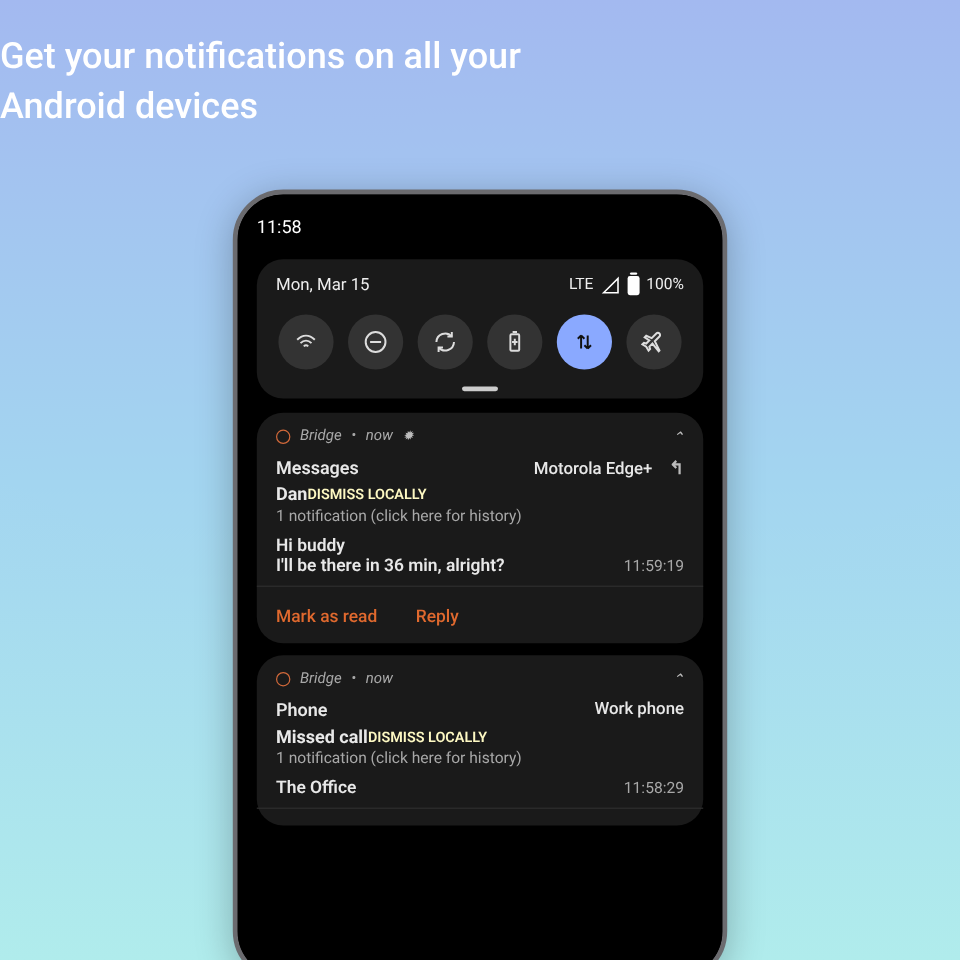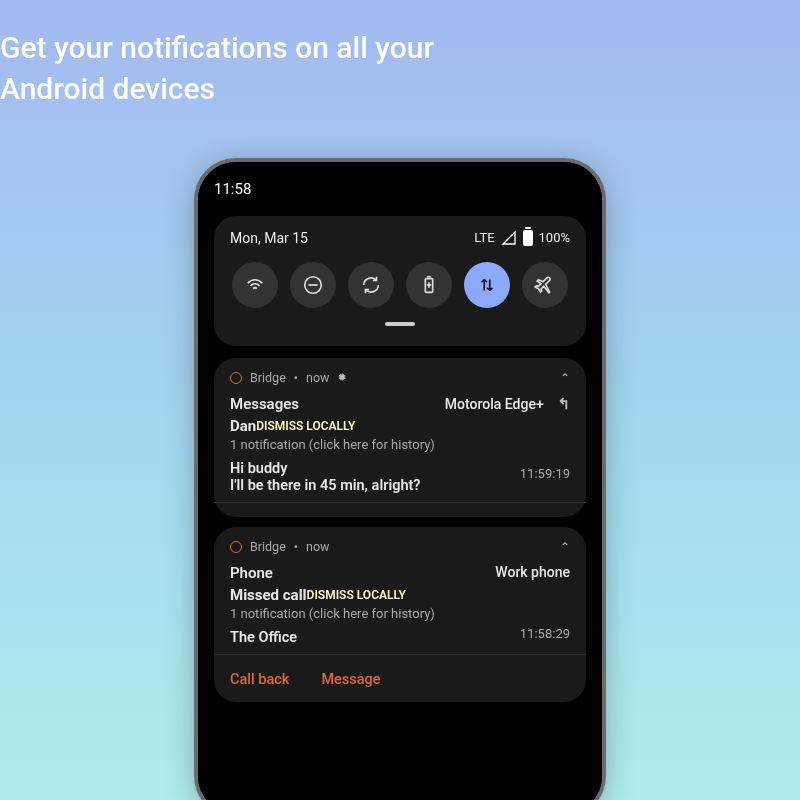--- a/index.html
+++ b/index.html
@@ -43,21 +43,21 @@
     background: #000;
     color: #fff;
     padding: 18px 16px 0 16px;
     font-size: 14px;
   }
   .clock { font-size: 15px; }
   .qs-panel {
     margin-top: 18px;
     background: #1a1a1a;
     border-radius: 22px;
-    padding: 14px 16px 20px 16px;
+    padding: 14px 16px 6px 16px;
   }
   .qs-top {
     display: flex;
     justify-content: space-between;
     align-items: center;
     font-size: 14px;
     color: #eee;
     margin-bottom: 16px;
   }
   .status-right { display:flex; gap:6px; font-size:13px;margin-left:33px; }
@@ -85,40 +85,41 @@
     background: #1a1a1a;
     border-radius: 22px;
     padding: 12px 16px 14px 16px;
     color: #e8e8e8;
   }
   .notif + .notif { margin-top: 10px; }
   .notif-head {
     display: flex; align-items: center; justify-content: space-between;
     font-size: 12.5px; color: #a8a8a8;
     margin-bottom: 10px;
+    font-style: italic;
   }
   .notif-head-left { display:flex; align-items:center; gap:8px; }
   .app-dot { width:12px; height:12px; border-radius:50%; border:1.5px solid #d2693a; }
   .bug-dot { font-size:11px; color:#bdbdbd; }
   .notif-row1 {
     display: flex; justify-content: space-between; align-items: flex-start;
     font-size: 15px; font-weight: 600;
   }
   .device-label { font-size: 14px; font-weight: 500; }
   .reply-icon { color:#bbb; margin-left:10px; }
   .notif-row2 {
     display: flex; align-items: center;
     margin-top: 4px;
   }
   .sender { font-weight: 700; font-size: 15px; }
   .dismiss { color: #fef9c3; font-size: 12px; font-weight: 600; cursor:pointer; }
   .subtext { color: #a8a8a8; font-size: 13px; margin-top: 2px; }
   .body-line1 { font-size: 14.5px; font-weight: 600; margin-top: 8px; }
   .body-line2 { font-size: 14.5px; font-weight: 600; }
-  .body-block { display:flex; justify-content:space-between; align-items:center;gap:28px; }
+  .body-block { display:flex; justify-content:space-between; align-items:flex-end;gap:28px; }
   .timestamp { color:#a8a8a8; font-size:13px; }
   .actions { display:flex; gap:32px; margin-top: 16px; }
   .action { color:#e0692e; font-size:14.5px; font-weight:500; cursor:pointer; }
   .notif hr { border:none; border-top:1px solid #2e2e2e; margin: 8px -16px 0 -16px; }
   .chev { font-size:12px; color:#bdbdbd; }
   .signal-ico { width:16px; height:16px; }
   .batt-ico { width:10px; height:16px; background:#fff; border-radius:2px; position:relative; }
   .batt-ico::before{content:"";position:absolute;top:-3px;left:2px;right:2px;height:2px;background:#fff;border-radius:1px;}
 </style>
 </head>
@@ -205,25 +206,29 @@
         </span>
       </div>
       <div class="notif-row2">
         <span class="sender">Dan</span>
         <span class="dismiss">DISMISS LOCALLY</span>
       </div>
       <div class="subtext">1 notification (click here for history)</div>
       <div class="body-block">
         <div>
           <div class="body-line1">Hi buddy</div>
-          <div class="body-line2">I'll be there in 45 min, alright?</div>
+          <div class="body-line2">I'll be there in 36 min, alright?</div>
         </div>
         <span class="timestamp">11:59:19</span>
       </div>
       <hr>
+      <div class="actions">
+        <span class="action">Mark as read</span>
+        <span class="action">Reply</span>
+      </div>
     </div>
 
     <div class="notif">
       <div class="notif-head">
         <div class="notif-head-left">
           <span class="app-dot"></span>
           <span>Bridge</span>
           <span>•</span>
           <span>now</span>
         </div>
@@ -236,20 +241,16 @@
       <div class="notif-row2">
         <span class="sender">Missed call</span>
         <span class="dismiss">DISMISS LOCALLY</span>
       </div>
       <div class="subtext">1 notification (click here for history)</div>
       <div class="body-block">
         <div class="body-line1">The Office</div>
         <span class="timestamp">11:58:29</span>
       </div>
       <hr>
-      <div class="actions">
-        <span class="action">Call back</span>
-        <span class="action">Message</span>
-      </div>
     </div>
 
   </div>
 </div>
 
 </body></html>

